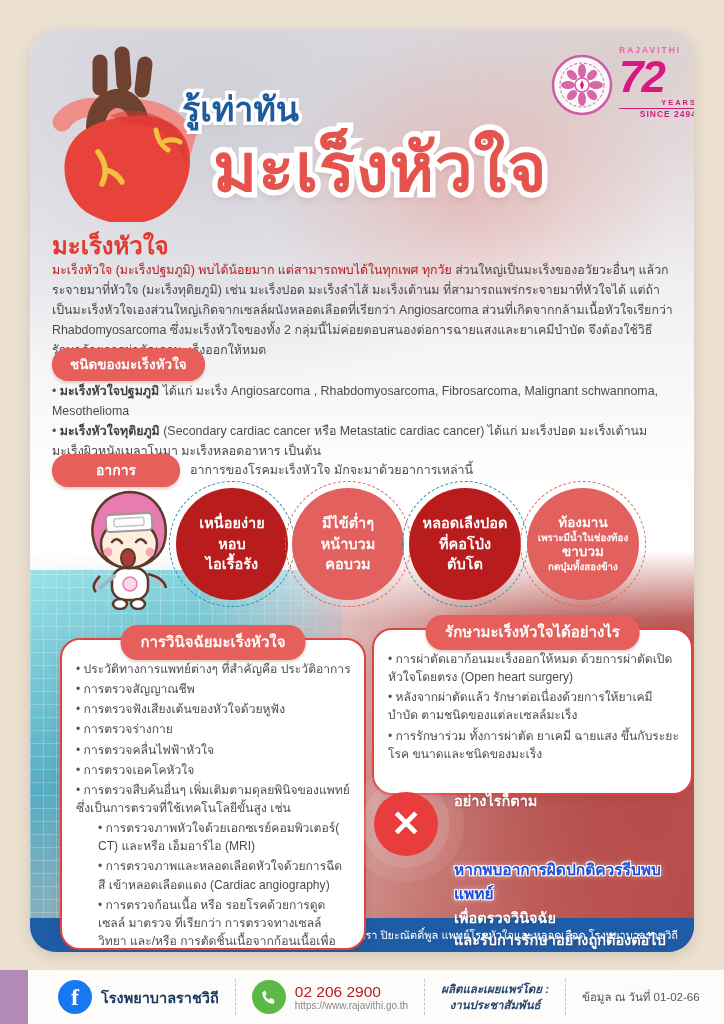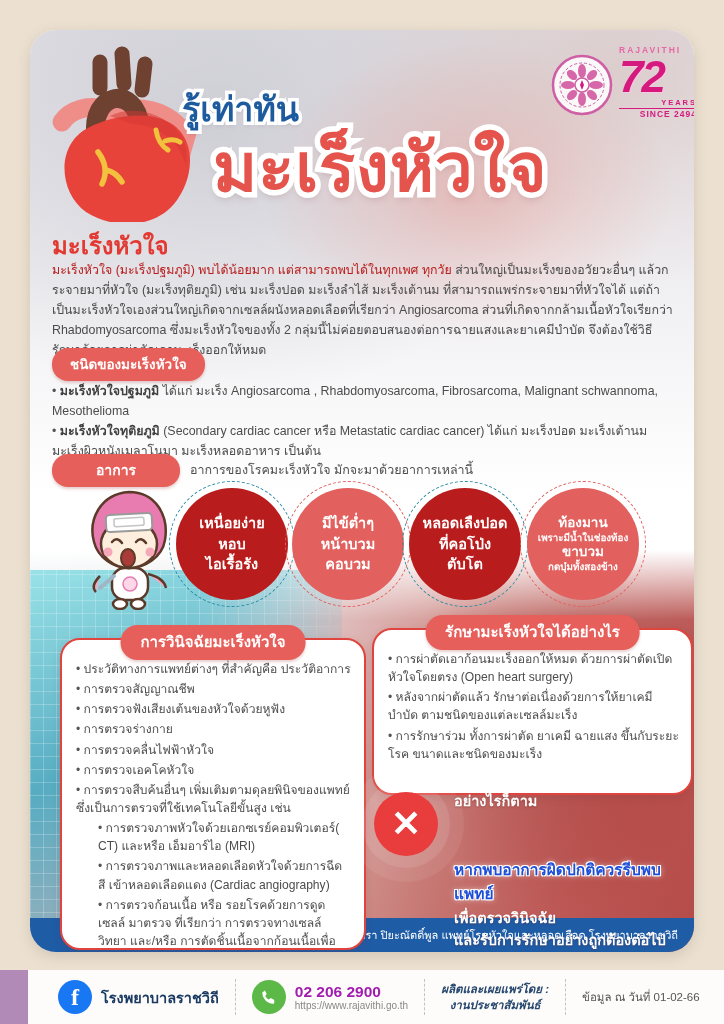--- a/index.html
+++ b/index.html
@@ -115,21 +115,21 @@
   .purple-block{position:absolute;left:0;top:0;width:28px;height:54px;background:#b18ab8;}
   .footer-row{position:absolute;left:58px;top:0;height:54px;display:flex;align-items:center;gap:16px;}
   .fdiv{height:36px;border-left:1.5px dashed #c3c3c3;}
   .f-item{display:flex;align-items:center;gap:9px;}
   .fb-circle{width:34px;height:34px;border-radius:50%;background:#1877f2;color:#fff;
              display:flex;align-items:center;justify-content:center;
              font-size:24px;font-weight:bold;font-family:"Liberation Serif",serif;}
   .fb-label{font-size:14.5px;font-weight:bold;color:#1b3a63;}
   .ph-circle{width:34px;height:34px;border-radius:50%;background:#5cb947;display:flex;
              align-items:center;justify-content:center;}
-  .ph-num{font-size:15.5px;font-weight:bold;color:#a21caf;line-height:1.1;}
+  .ph-num{font-size:15.5px;font-weight:normal;color:#b91c1c;line-height:1.1;}
   .ph-url{font-size:10px;color:#888;}
   .produced{font-size:11.5px;color:#26476e;text-align:center;line-height:1.4;font-weight:bold;font-style:italic;}
   .f-date{font-size:11.5px;color:#555;}
 </style>
 </head>
 <body>
 
 <div class="page">
   <div class="card">
     <div class="photo-top"></div>

